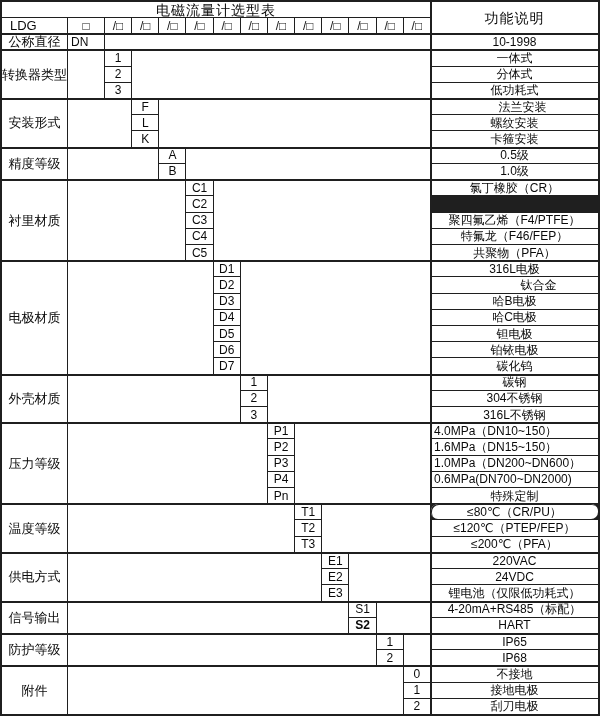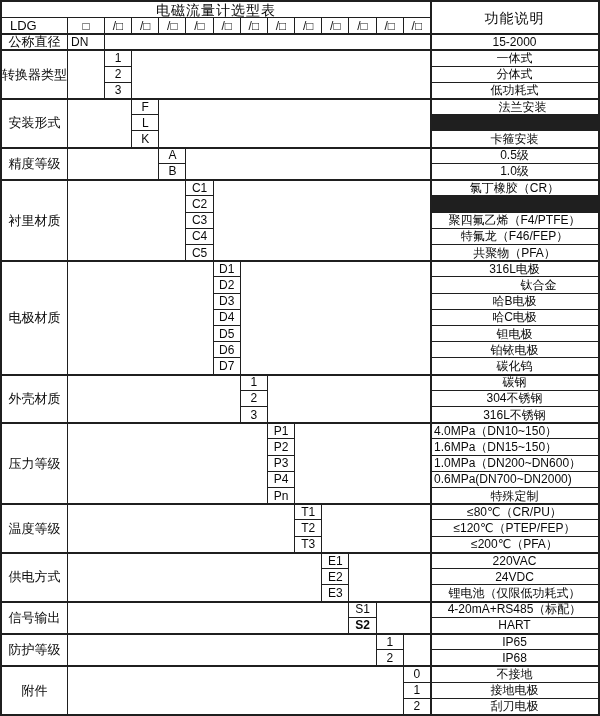--- a/index.html
+++ b/index.html
@@ -65,36 +65,37 @@
       <div class="cell code-slot" style="grid-area: 2 / 7;">/□</div>
       <div class="cell code-slot" style="grid-area: 2 / 8;">/□</div>
       <div class="cell code-slot" style="grid-area: 2 / 9;">/□</div>
       <div class="cell code-slot" style="grid-area: 2 / 10;">/□</div>
       <div class="cell code-slot" style="grid-area: 2 / 11;">/□</div>
       <div class="cell code-slot" style="grid-area: 2 / 12;">/□</div>
       <div class="cell code-slot" style="grid-area: 2 / 13;">/□</div>
       <div class="cell code-slot" style="grid-area: 2 / 14;">/□</div>
       <div class="cell label-cell sec-top" style="grid-area: 3 / 1 / span 1;">公称直径</div>
       <div class="cell code-cell sec-top left" style="grid-area: 3 / 2;">DN</div>
-      <div class="cell desc-cell sec-top" style="grid-area: 3 / 15;">15-2000</div>
+      <div class="cell desc-cell sec-top" style="grid-area: 3 / 15;">10-1998</div>
       <div class="cell filler sec-top" style="grid-area: 3 / 3 / span 1 / 15;"></div>
       <div class="cell label-cell sec-top" style="grid-area: 4 / 1 / span 3;">转换器类型</div>
       <div class="cell filler sec-top" style="grid-area: 4 / 2 / span 3 / 3;"></div>
       <div class="cell code-cell sec-top" style="grid-area: 4 / 3;">1</div>
       <div class="cell desc-cell sec-top" style="grid-area: 4 / 15;">一体式</div>
       <div class="cell code-cell" style="grid-area: 5 / 3;">2</div>
       <div class="cell desc-cell" style="grid-area: 5 / 15;">分体式</div>
       <div class="cell code-cell" style="grid-area: 6 / 3;">3</div>
       <div class="cell desc-cell" style="grid-area: 6 / 15;">低功耗式</div>
       <div class="cell filler sec-top" style="grid-area: 4 / 4 / span 3 / 15;"></div>
       <div class="cell label-cell sec-top" style="grid-area: 7 / 1 / span 3;">安装形式</div>
       <div class="cell filler sec-top" style="grid-area: 7 / 2 / span 3 / 4;"></div>
       <div class="cell code-cell sec-top" style="grid-area: 7 / 4;">F</div>
       <div class="cell desc-cell sec-top" style="grid-area: 7 / 15; padding-left: 16px;">法兰安装</div>
       <div class="cell code-cell" style="grid-area: 8 / 4;">L</div>
+      <div class="cell desc-cell" style="grid-area: 8 / 15;">螺纹安装</div>
       <div class="cell code-cell" style="grid-area: 9 / 4;">K</div>
       <div class="cell desc-cell" style="grid-area: 9 / 15;">卡箍安装</div>
       <div class="cell filler sec-top" style="grid-area: 7 / 5 / span 3 / 15;"></div>
       <div class="cell label-cell sec-top" style="grid-area: 10 / 1 / span 2;">精度等级</div>
       <div class="cell filler sec-top" style="grid-area: 10 / 2 / span 2 / 5;"></div>
       <div class="cell code-cell sec-top" style="grid-area: 10 / 5;">A</div>
       <div class="cell desc-cell sec-top" style="grid-area: 10 / 15;">0.5级</div>
       <div class="cell code-cell" style="grid-area: 11 / 5;">B</div>
       <div class="cell desc-cell" style="grid-area: 11 / 15;">1.0级</div>
       <div class="cell filler sec-top" style="grid-area: 10 / 6 / span 2 / 15;"></div>
@@ -145,21 +146,21 @@
       <div class="cell code-cell" style="grid-area: 29 / 9;">P3</div>
       <div class="cell desc-cell left" style="grid-area: 29 / 15;">1.0MPa（DN200~DN600）</div>
       <div class="cell code-cell" style="grid-area: 30 / 9;">P4</div>
       <div class="cell desc-cell left" style="grid-area: 30 / 15;">0.6MPa(DN700~DN2000)</div>
       <div class="cell code-cell" style="grid-area: 31 / 9;">Pn</div>
       <div class="cell desc-cell" style="grid-area: 31 / 15;">特殊定制</div>
       <div class="cell filler sec-top" style="grid-area: 27 / 10 / span 5 / 15;"></div>
       <div class="cell label-cell sec-top" style="grid-area: 32 / 1 / span 3;">温度等级</div>
       <div class="cell filler sec-top" style="grid-area: 32 / 2 / span 3 / 10;"></div>
       <div class="cell code-cell sec-top" style="grid-area: 32 / 10;">T1</div>
-      <div class="cell desc-cell sec-top" style="grid-area: 32 / 15;">≤80℃（CR/PU）</div>
+      <div class="cell desc-cell sec-top" style="grid-area: 32 / 15; border-radius: 7px;">≤80℃（CR/PU）</div>
       <div class="cell code-cell" style="grid-area: 33 / 10;">T2</div>
       <div class="cell desc-cell" style="grid-area: 33 / 15;">≤120℃（PTEP/FEP）</div>
       <div class="cell code-cell" style="grid-area: 34 / 10;">T3</div>
       <div class="cell desc-cell" style="grid-area: 34 / 15;">≤200℃（PFA）</div>
       <div class="cell filler sec-top" style="grid-area: 32 / 11 / span 3 / 15;"></div>
       <div class="cell label-cell sec-top" style="grid-area: 35 / 1 / span 3;">供电方式</div>
       <div class="cell filler sec-top" style="grid-area: 35 / 2 / span 3 / 11;"></div>
       <div class="cell code-cell sec-top" style="grid-area: 35 / 11;">E1</div>
       <div class="cell desc-cell sec-top" style="grid-area: 35 / 15;">220VAC</div>
       <div class="cell code-cell" style="grid-area: 36 / 11;">E2</div>

